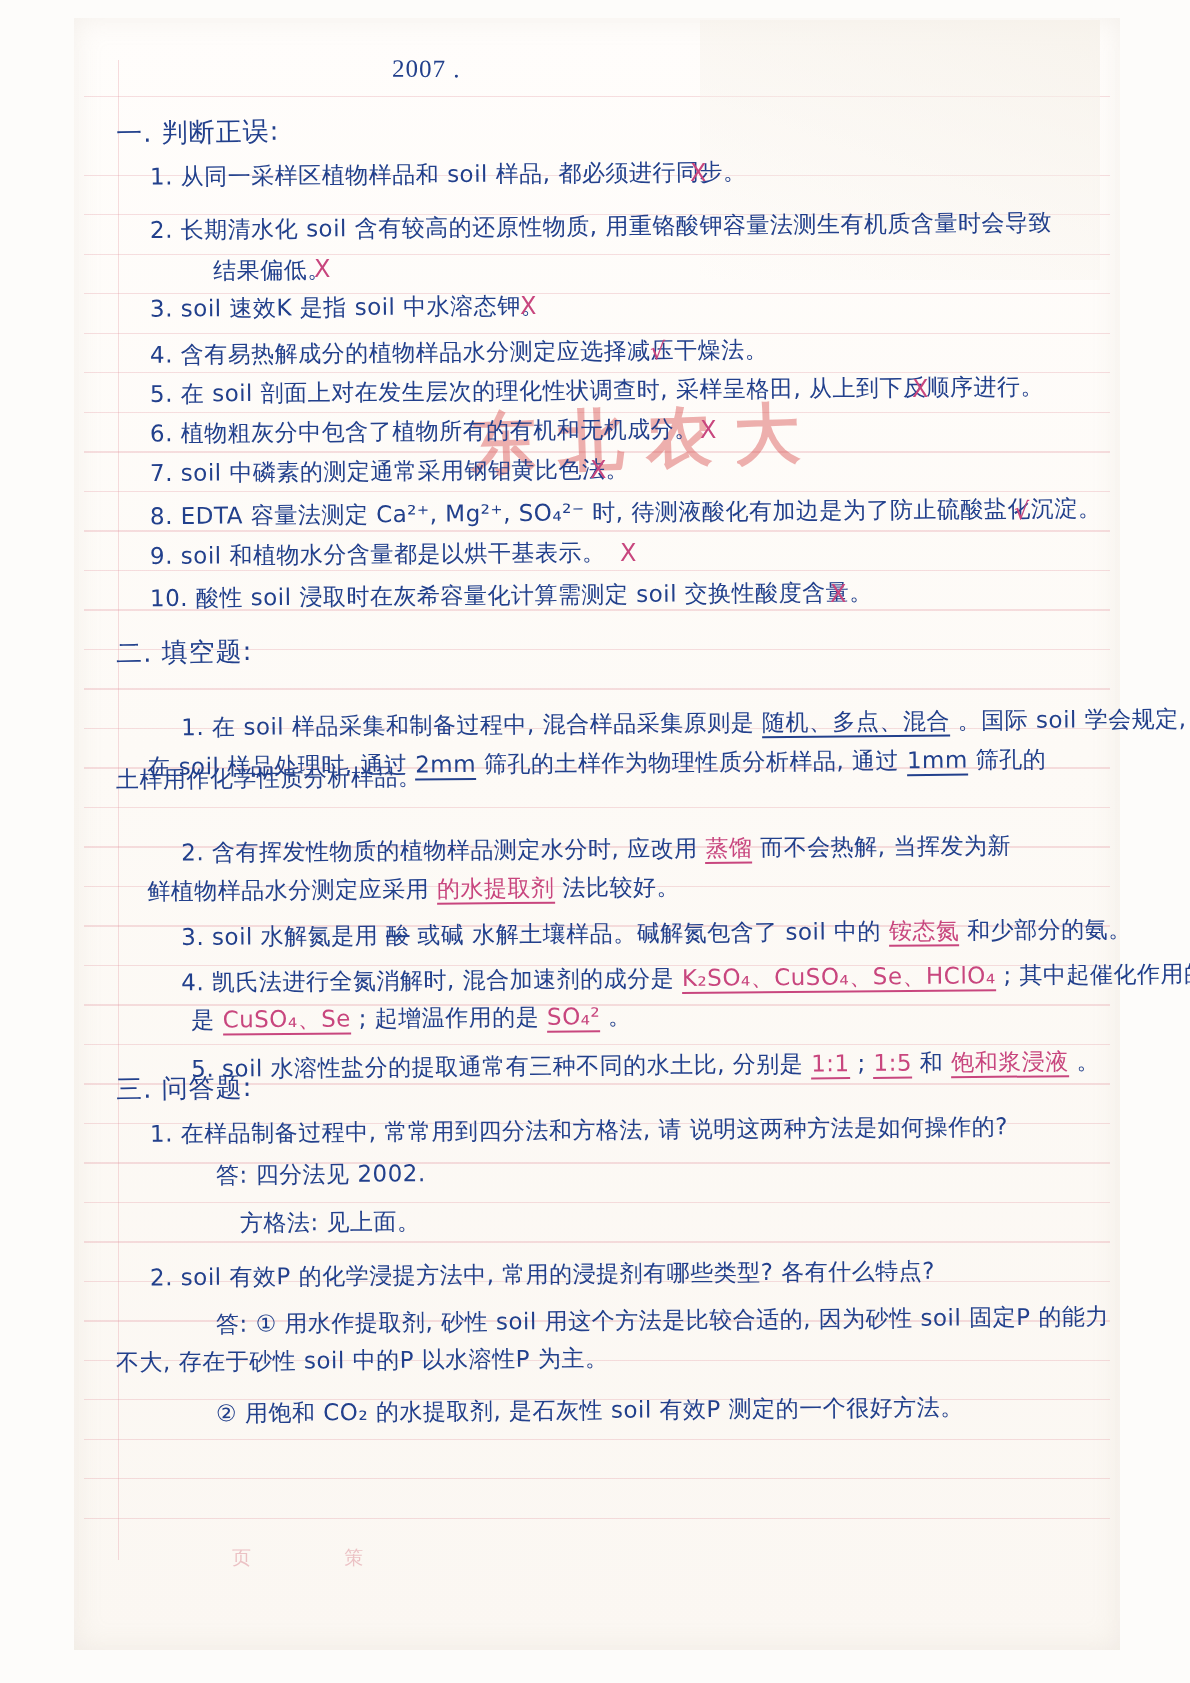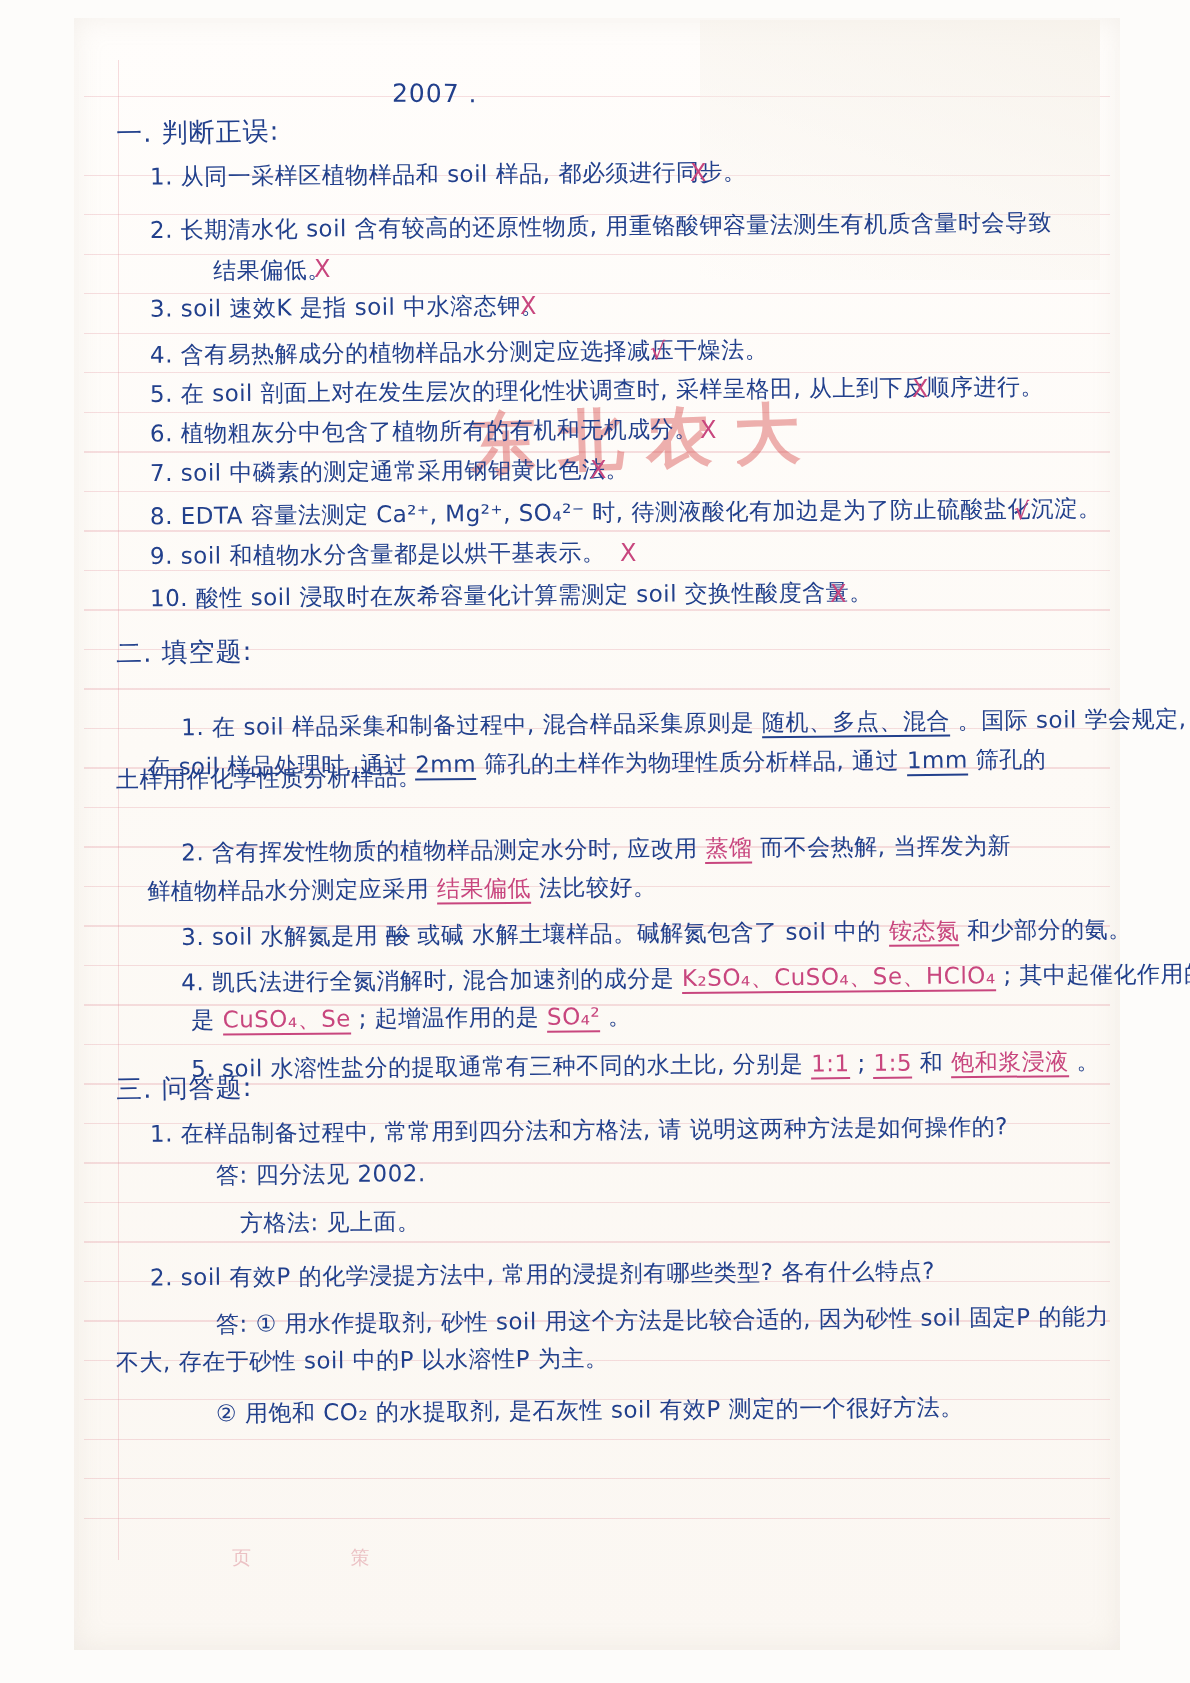--- a/index.html
+++ b/index.html
@@ -81,21 +81,21 @@
     color: rgba(214,70,70,0.42);
     transform: rotate(-2deg);
     white-space: nowrap;
     pointer-events: none;
   }
   
   #footer-mark {
     position: absolute;
     left: 232px;
     top: 1545px;
-    font-family: Liberation Mono, monospace;
+    font-family: Liberation Sans, sans-serif;
     font-size: 19px;
     letter-spacing: 44px;
     color: rgba(222,150,158,0.55);
   }
 
   
   .hw {
     position: absolute;
     font-family: "DejaVu Sans", sans-serif;
     color: #1f3f8a;
@@ -123,21 +123,21 @@
 
 <div id="page">
   <div id="paper"></div>
   <div id="rules"></div>
   <div id="margin-line"></div>
   <div id="scan-shade"></div>
 
   <div id="stamp">东北农大</div>
   <div id="footer-mark">页 策</div>
 
-  <div class="hw blue t-title sk4" style="left:392px; top:80px;">2007 .</div>
+  <div class="hw blue t-title sk4" style="left:392px; top:55px;font-family:Liberation Serif, serif;">2007 .</div>
 
   <div class="hw blue t-head sk1" style="left:116px; top:118px;">一. 判断正误:</div>
 
   <div class="hw blue t-line sk2" style="left:150px; top:162px;">1. 从同一采样区植物样品和 soil 样品, 都必须进行同步。</div>
   <div class="hw pink mark" style="left:690px; top:160px;">X</div>
 
   <div class="hw blue t-line sk2" style="left:150px; top:214px;">2. 长期清水化 soil 含有较高的还原性物质, 用重铬酸钾容量法测生有机质含量时会导致</div>
   <div class="hw blue t-line sk2" style="left:182px; top:258px;">    结果偏低。</div>
   <div class="hw pink mark" style="left:314px; top:256px;">X</div>
 
@@ -175,21 +175,21 @@
     <span>在 soil 样品处理时, 通过 </span><span class="ul">2mm</span><span> 筛孔的土样作为物理性质分析样品, 通过 </span><span class="ul">1mm</span><span> 筛孔的</span>
   </div>
 
   <div class="hw blue t-line sk2" style="left:116px; top:766px;">土样用作化学性质分析样品。</div>
 
   <div class="hw blue t-line sk2" style="left:150px; top:812px;">
     <span>2. 含有挥发性物质的植物样品测定水分时, 应改用 </span><span class="ulpink pink">蒸馏</span><span> 而不会热解, 当挥发为新</span>
   </div>
 
   <div class="hw blue t-line sk2" style="left:116px; top:852px;">
-    <span>鲜植物样品水分测定应采用 </span><span class="ulpink pink">结果偏低</span><span> 法比较好。</span>
+    <span>鲜植物样品水分测定应采用 </span><span class="ulpink pink">的水提取剂</span><span> 法比较好。</span>
   </div>
 
   <div class="hw blue t-line sk2" style="left:150px; top:896px;">
     <span>3. soil 水解氮是用 </span><span class="strike">酸</span><span> 或碱 水解土壤样品。碱解氮包含了 soil 中的 </span><span class="ulpink pink">铵态氮</span><span> 和少部分的氨。</span>
   </div>
 
   <div class="hw blue t-line sk2" style="left:150px; top:941px;">
     <span>4. 凯氏法进行全氮消解时, 混合加速剂的成分是 </span><span class="ulpink pink">K₂SO₄、CuSO₄、Se、HClO₄</span><span> ; 其中起催化作用的</span>
   </div>
   <div class="hw blue t-line sk2" style="left:160px; top:981px;">

